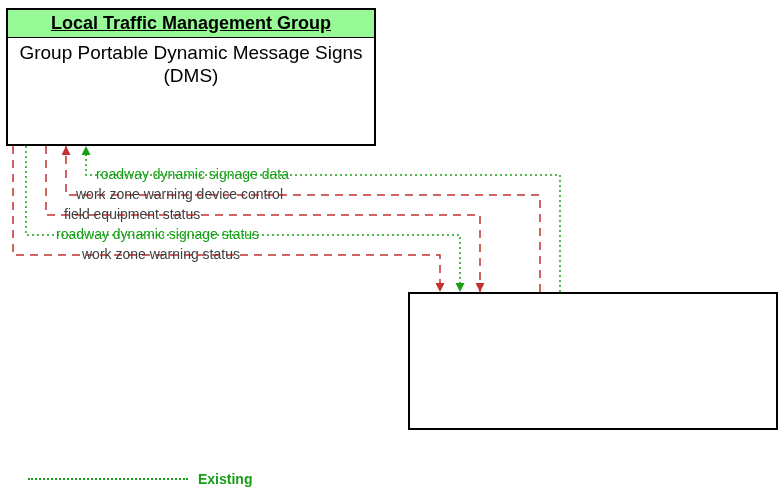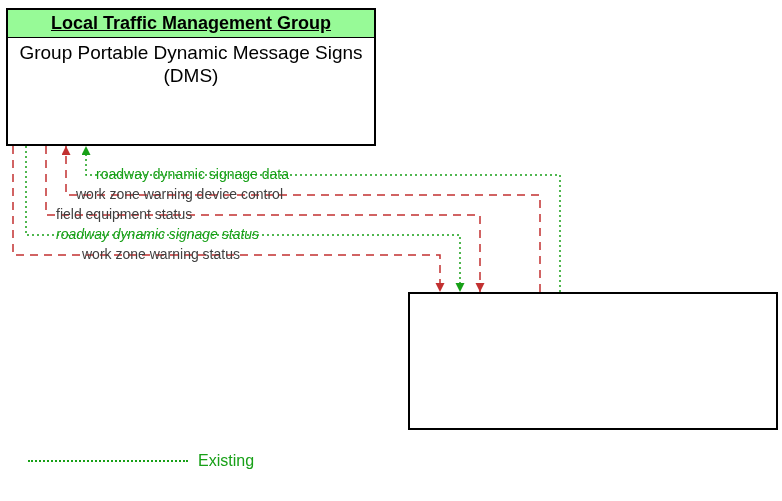--- a/index.html
+++ b/index.html
@@ -37,22 +37,23 @@
   .flow-label {
     position: absolute;
     font-size: 14px;
     white-space: nowrap;
   }
   .green { color: #17a017; }
   .red { color: #404040; }
   .legend {
     position: absolute;
     left: 28px;
-    bottom: 30px;
-    font-size: 16px;
+    bottom: 12px;
+    font-size: 14px;
+    font-weight: bold;
   }
   .legend-row {
     display: flex;
     align-items: center;
     gap: 10px;
     height: 20px;
   }
   .legend-line {
     width: 160px;
     height: 0;
@@ -98,22 +99,22 @@
 <div class="box" style="left:6px; top:8px; width:370px; height:138px;">
   <div class="box-header">Local Traffic Management Group</div>
   <div class="box-body">Group Portable Dynamic Message Signs (DMS)</div>
 </div>
 
 <div class="box" style="left:408px; top:292px; width:370px; height:138px;">
 </div>
 
 <div class="flow-label green" style="left:96px; top:166px;">roadway dynamic signage data</div>
 <div class="flow-label red" style="left:76px; top:186px;">work zone warning device control</div>
-<div class="flow-label red" style="left:56px; top:206px;">field equipment status</div>
-<div class="flow-label green" style="left:56px; top:226px;font-style:italic;">roadway dynamic signage status</div>
+<div class="flow-label red" style="left:64px; top:206px;">field equipment status</div>
+<div class="flow-label green" style="left:56px; top:226px;">roadway dynamic signage status</div>
 <div class="flow-label red" style="left:36px; top:246px;margin-left:46px;">work zone warning status</div>
 
 <div class="legend">
   <div class="legend-row">
     <div class="legend-line green-line"></div>
     <span class="green">Existing</span>
   </div>
 </div>
 
 </body></html>

